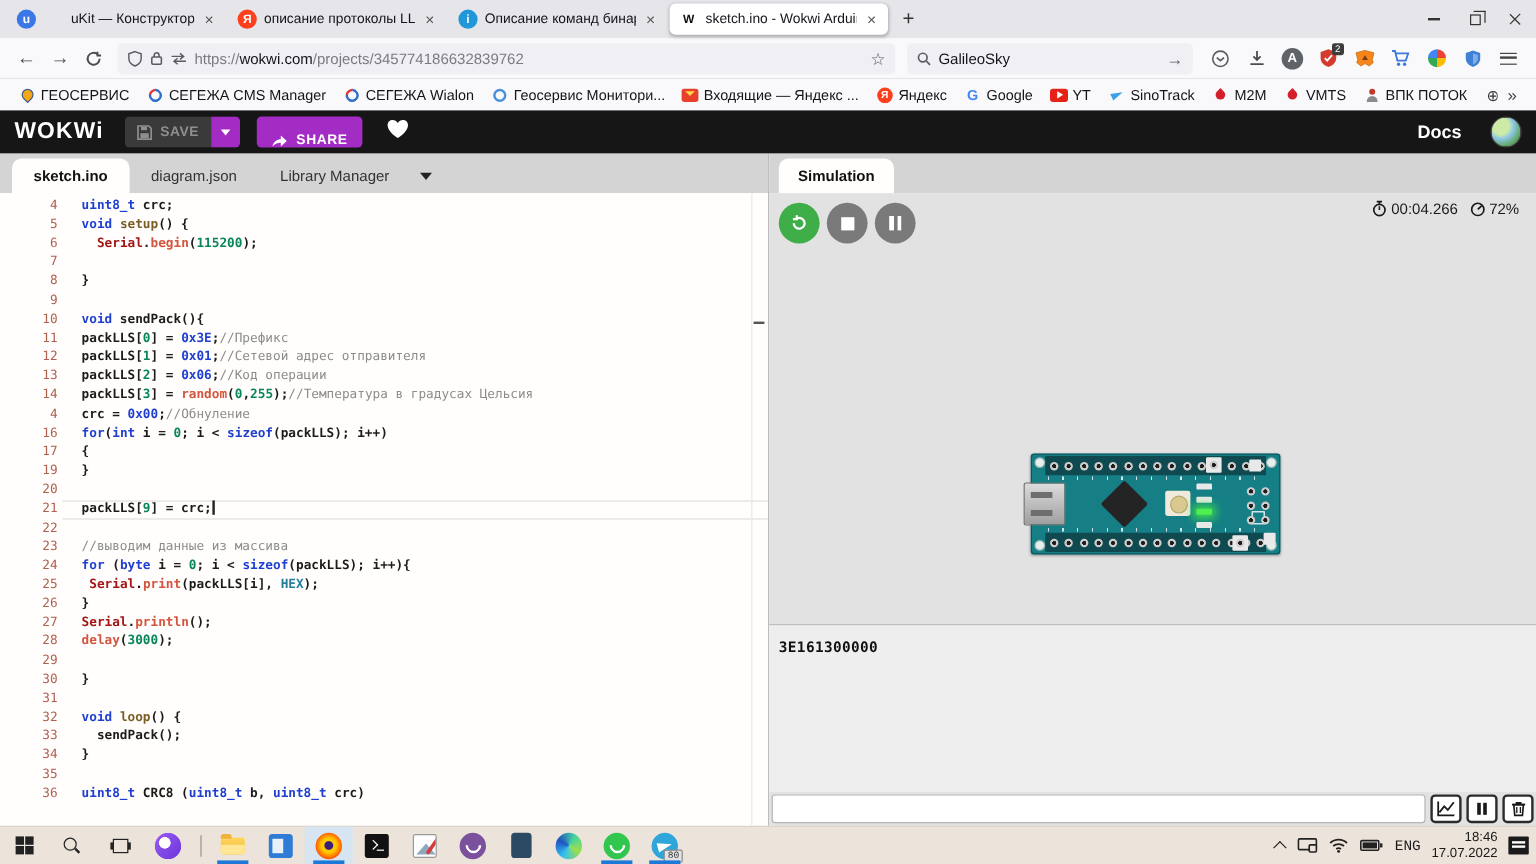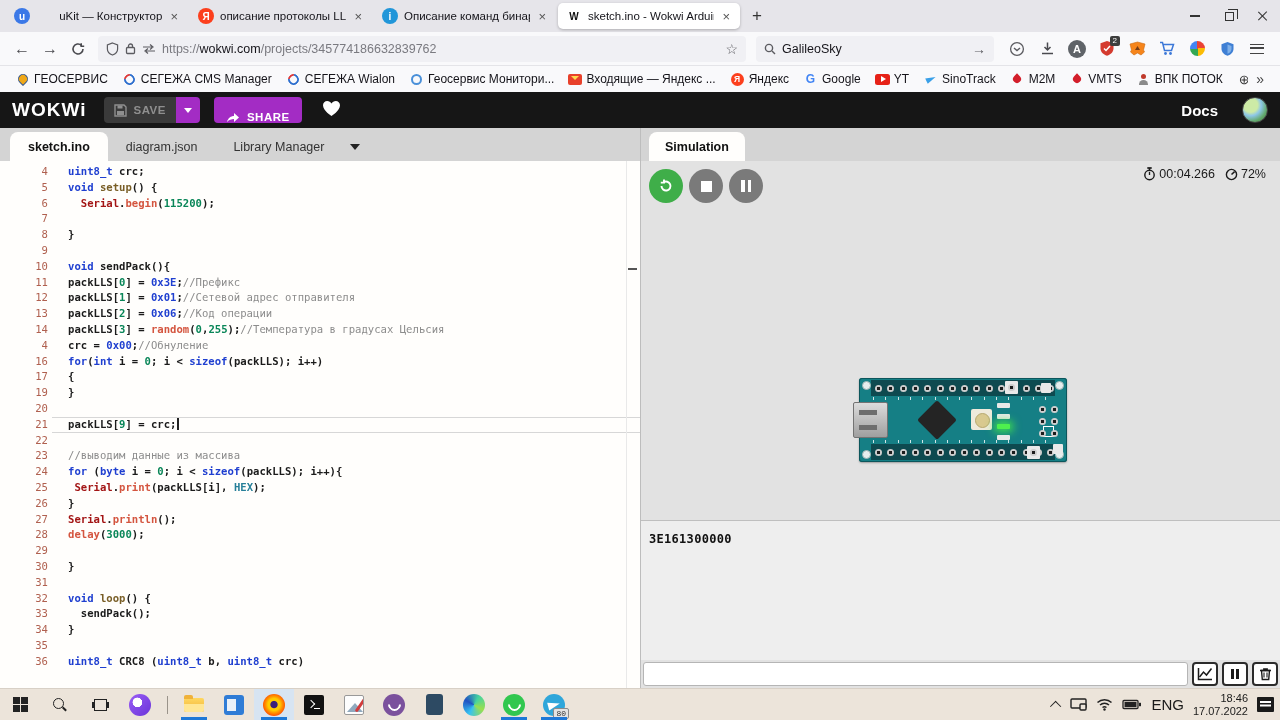--- a/index.html
+++ b/index.html
@@ -171,21 +171,21 @@
   .ic-calc { width:17px; height:21px; background:#2d4a63; border-radius:3px; padding:3px 2.5px 2.5px; display:flex; flex-direction:column; gap:1.5px; }
   .ic-calc i { display:block; height:3.2px; background:repeating-linear-gradient(90deg,#cfe0ee 0 3px, transparent 3px 4.5px); }
   .ic-edge { width:22px; height:22px; border-radius:50%; background:conic-gradient(from 210deg, #35c1f1, #2052c2, #45d3a0, #9adf4e, #35c1f1); }
   .ic-whatsapp { width:22px; height:22px; border-radius:50%; background:#31c74f; display:flex; align-items:center; justify-content:center; }
   .ic-telegram { width:22px; height:22px; border-radius:50%; background:#2fa6da;font-family:Liberation Mono, monospace; }
   .ic-telegram::after { content:''; position:absolute; left:5px; top:7px; border-left:12px solid #fff; border-top:4px solid transparent; border-bottom:4px solid transparent; transform:rotate(-15deg); }
   .tb-badge { position:absolute; right:-4px; bottom:-3px; background:#e3e3e3; border:1px solid #8a8a8a; color:#333; font-size:8px; line-height:9px; padding:0 2px; border-radius:2px; }
   .tray { margin-left:auto; display:flex; align-items:center; gap:9px; padding-right:6px; color:#1a1a1a; }
   .tray-chevron { width:8px; height:8px; border-left:1.6px solid #222; border-top:1.6px solid #222; transform:rotate(45deg) translateY(2px); }
   .tray-clock { text-align:right; font-size:11px; line-height:12.5px; }
-  .tray-eng { font-size:15px; }
+  .tray-eng { font-size:12px;font-family:Liberation Mono, monospace; }
   .action-ic { width:17px; height:15px; background:#1a1a1a; border-radius:1px; position:relative; }
   .action-ic::before { content:''; position:absolute; left:3px; top:4px; width:11px; height:1.5px; background:#fff; box-shadow:0 3.5px 0 #fff; }
 </style>
 </head>
 <body>
 
 <div class="screen">
 
   <div class="tabstrip">
     <div class="tabs-holder">

